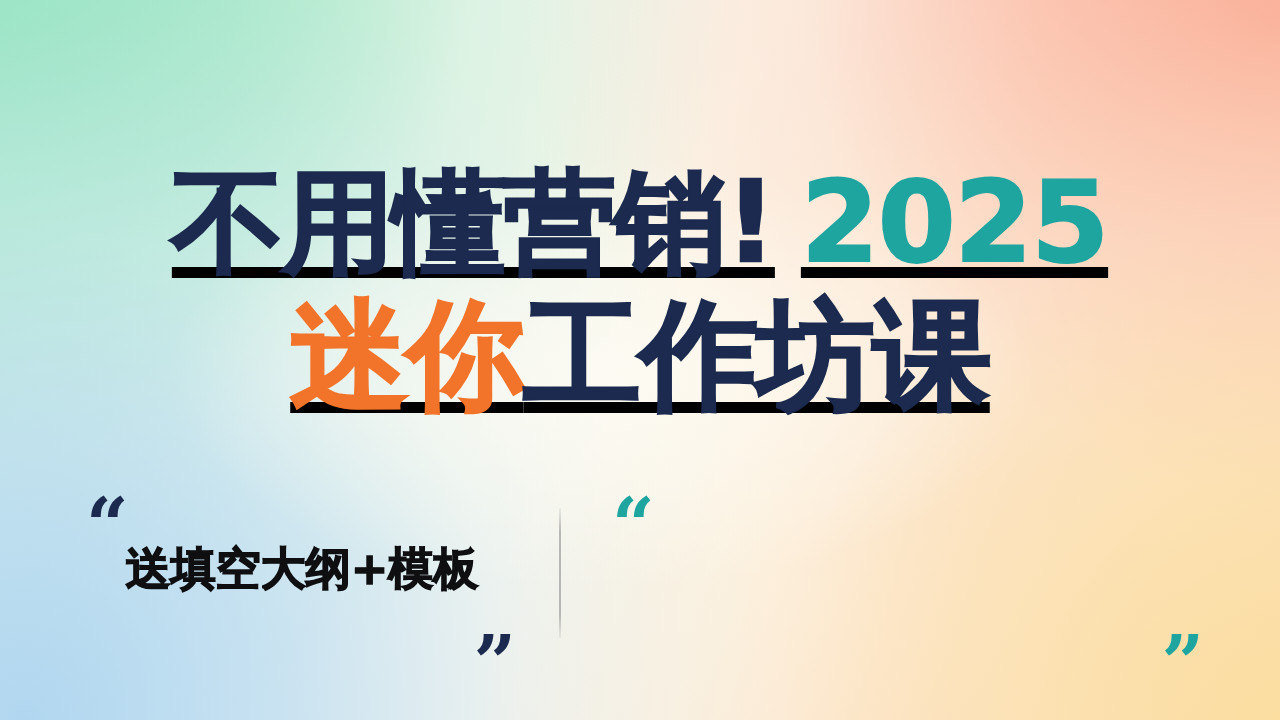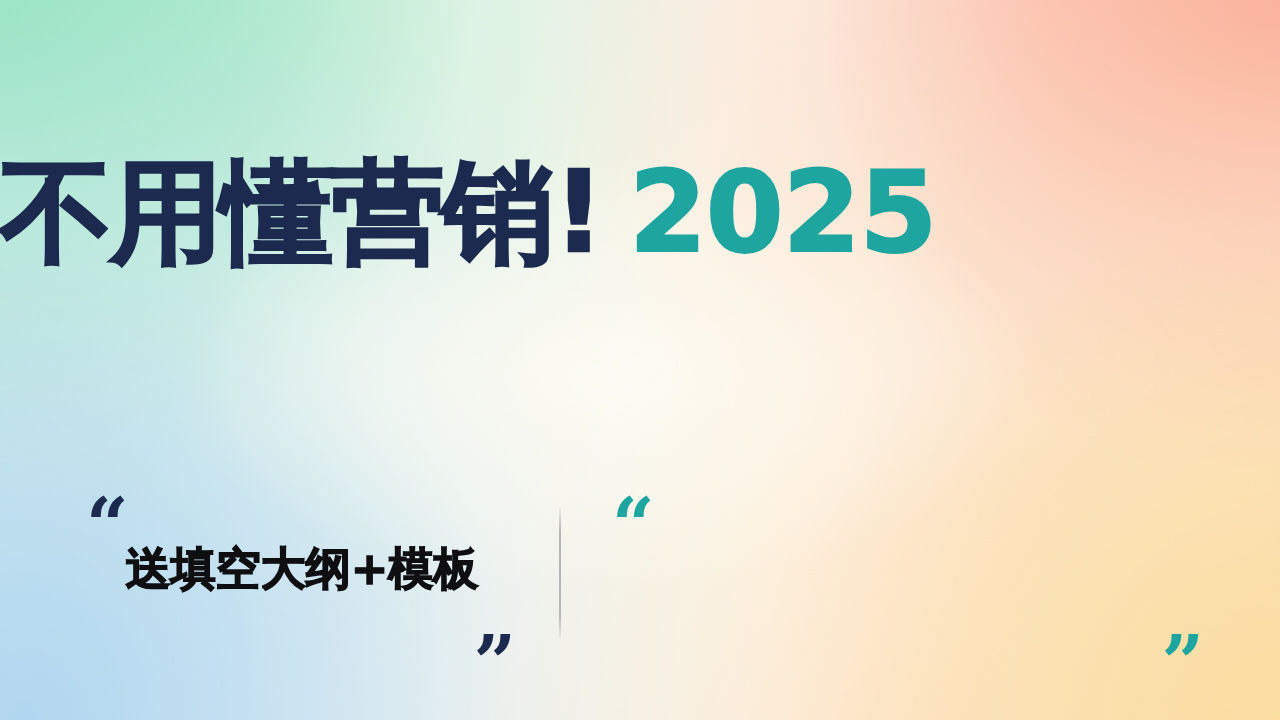--- a/index.html
+++ b/index.html
@@ -69,23 +69,24 @@
         rgba(253,251,243,0.92) 0%,
         rgba(253,251,243,0.55) 45%,
         rgba(253,251,243,0.0) 100%);
   }
 
   
   .headline {
     position: absolute;
     left: 0;
     right: 0;
-    top: 156px;
-    text-align: left;
+    top: 166px;
+    text-align: center;
     z-index: 4;
+    text-decoration: underline;
   }
   .title-line {
     white-space: nowrap;
     font-weight: 900;
     letter-spacing: -0.012em;
     line-height: 1.0;
   }
   .title-line-1 {
     font-size: 112px;
     margin-bottom: 18px;
@@ -192,20 +193,23 @@
   <div class="bg-layer bg-blue"></div>
   <div class="bg-layer bg-yellow"></div>
   <div class="bg-layer bg-center"></div>
 
   <div class="headline">
 
     <div class="title-line title-line-1">
       <span class="seg seg-navy cjk">不用懂营销!</span><span class="year-gap"></span><span class="seg seg-teal lat">2025</span>
     </div>
 
+    <div class="title-line title-line-2">
+      <span class="seg seg-orange cjk">迷你</span><span class="seg seg-navy cjk">工作坊课</span>
+    </div>
 
   </div>
 
   <div class="taglines">
 
     <div class="tag-block tag-left">
       <span class="qmark q-open">“</span>
       <div class="tag-text">送填空大纲+模板</div>
       <span class="qmark q-close">”</span>
     </div>

